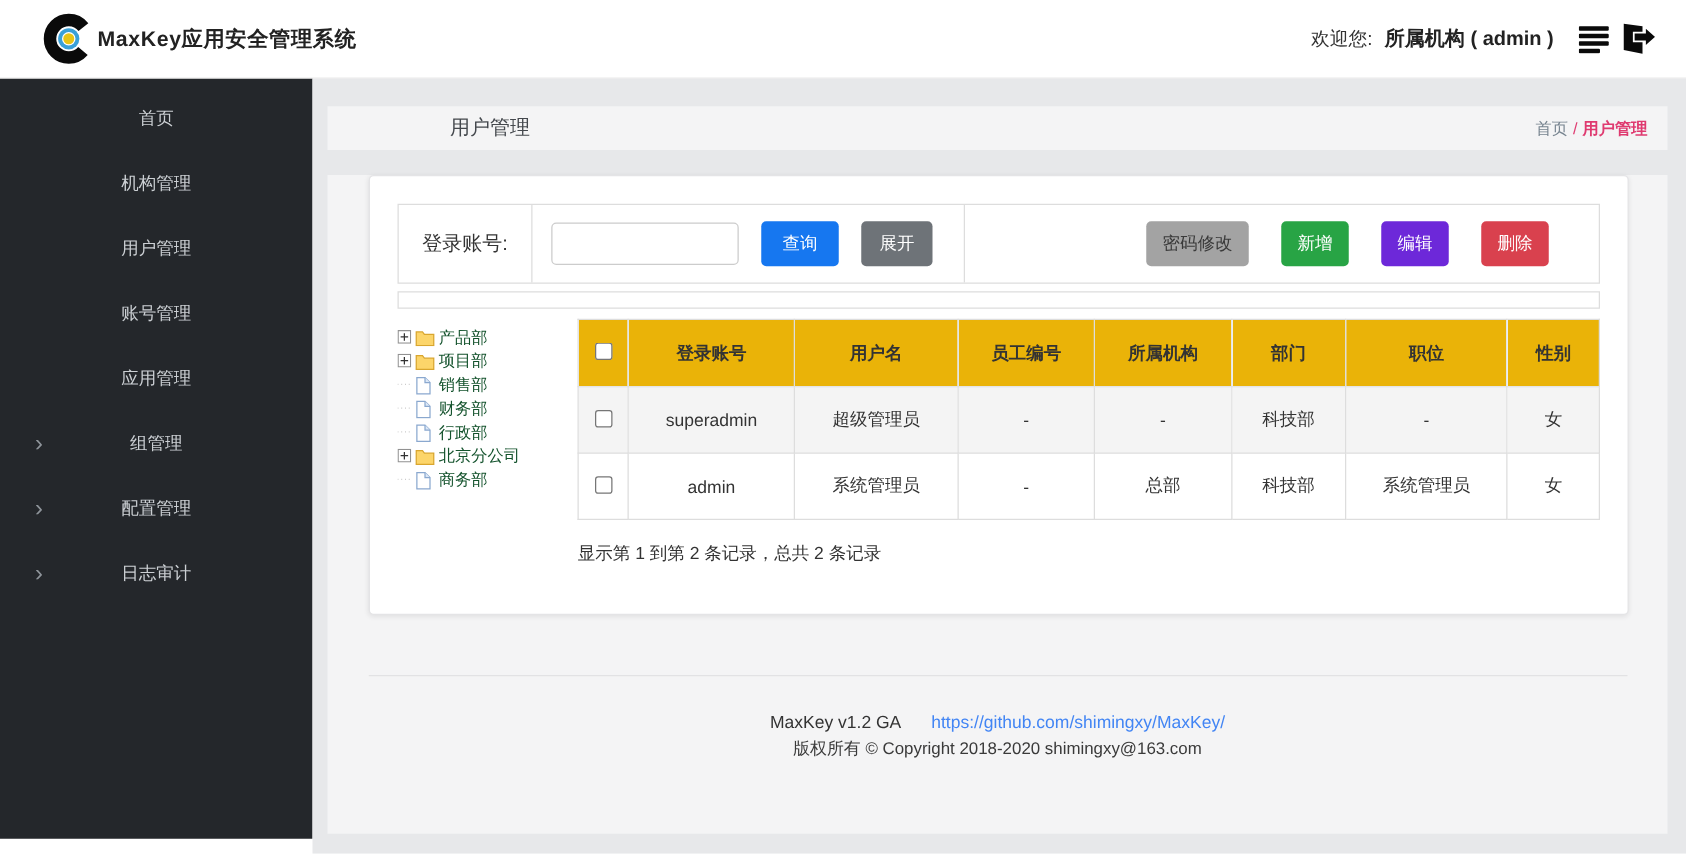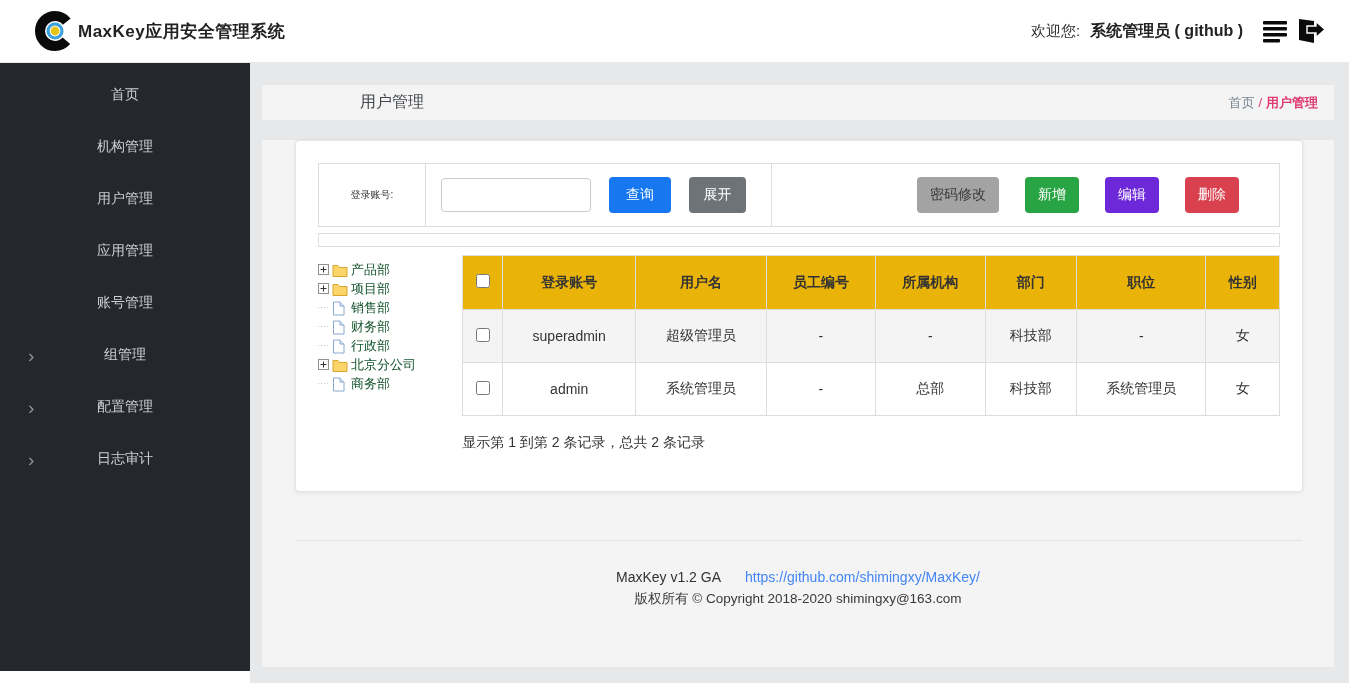--- a/index.html
+++ b/index.html
@@ -38,21 +38,21 @@
 
   .panel { margin-top:20px; height:527px; background:#f4f4f5; }
 
   
   .card { margin:0 31px 0 33px; height:352px; background:#fff;
     border:1px solid #e4e4e6; border-radius:4px;
     box-shadow:0 1px 4px rgba(0,0,0,.08); padding:22px; }
 
   .form-box { border:1px solid #ddd; height:64px; display:flex; align-items:stretch; }
   .label-cell { width:107px; border-right:1px solid #ddd; display:flex;
-    align-items:center; justify-content:center; font-size:10px; color:#333; }
+    align-items:center; justify-content:center; font-size:16px; color:#333; }
   .search-cell { width:345px; display:flex; align-items:center; gap:18px; padding-left:15px; }
   .search-input { width:150px; height:34px; border:1px solid #ccc; border-radius:4px;
     padding:0 8px; font-size:14px; outline:none; }
   .right-cell { flex:1; border-left:1px solid #ddd; display:flex; align-items:center;
     justify-content:flex-end; gap:26px; padding-right:40px; }
   .btn { height:36px; border:none; border-radius:4px; font-size:14px; padding:0 13px;
     cursor:pointer; color:#fff; font-family:inherit; }
   .btn-query  { background:#1677f0; width:62px; }
   .btn-expand { background:#6e7378; width:57px; }
   .btn-pwd    { background:#a3a3a3; color:#3a3a3a; }
@@ -103,21 +103,21 @@
         <circle cx="21" cy="21" r="15" fill="none" stroke="#0a0a0a" stroke-width="10" stroke-dasharray="73 21.2" stroke-dashoffset="-10.6"></circle>
         <circle cx="21" cy="21" r="8.5" fill="#3aa0d8"></circle>
         <circle cx="21" cy="21" r="5.4" fill="#ffffff"></circle>
         <circle cx="21" cy="21" r="4.4" fill="#e6c417"></circle>
       </svg>
     </span>
     <span class="brand-title">MaxKey应用安全管理系统</span>
   </div>
   <div class="welcome">
     <span class="welcome-label">欢迎您:</span>
-    <span class="welcome-user">系统管理员 ( github )</span>
+    <span class="welcome-user">所属机构 ( admin )</span>
     <span class="hdr-icons">
       <span class="hdr-icon">
         <svg width="26" height="24" viewBox="0 0 26 24">
           <rect x="0" y="2" width="24" height="3.6" rx="1" fill="#0a0a0a"></rect>
           <rect x="0" y="8" width="24" height="3.6" rx="1" fill="#0a0a0a"></rect>
           <rect x="0" y="14" width="24" height="3.6" rx="1" fill="#0a0a0a"></rect>
           <rect x="0" y="20" width="17" height="3.6" rx="1" fill="#0a0a0a"></rect>
         </svg>
       </span>
       <span class="hdr-icon">
@@ -137,24 +137,24 @@
       <div class="side-item">
         <span>首页</span>
       </div>
       <div class="side-item">
         <span>机构管理</span>
       </div>
       <div class="side-item">
         <span>用户管理</span>
       </div>
       <div class="side-item">
+        <span>账号管理</span>
+      </div>
+      <div class="side-item">
         <span>应用管理</span>
-      </div>
-      <div class="side-item">
-        <span>账号管理</span>
       </div>
       <div class="side-item">
         <span class="chev">›</span>
         <span>组管理</span>
       </div>
       <div class="side-item">
         <span class="chev">›</span>
         <span>配置管理</span>
       </div>
       <div class="side-item">

